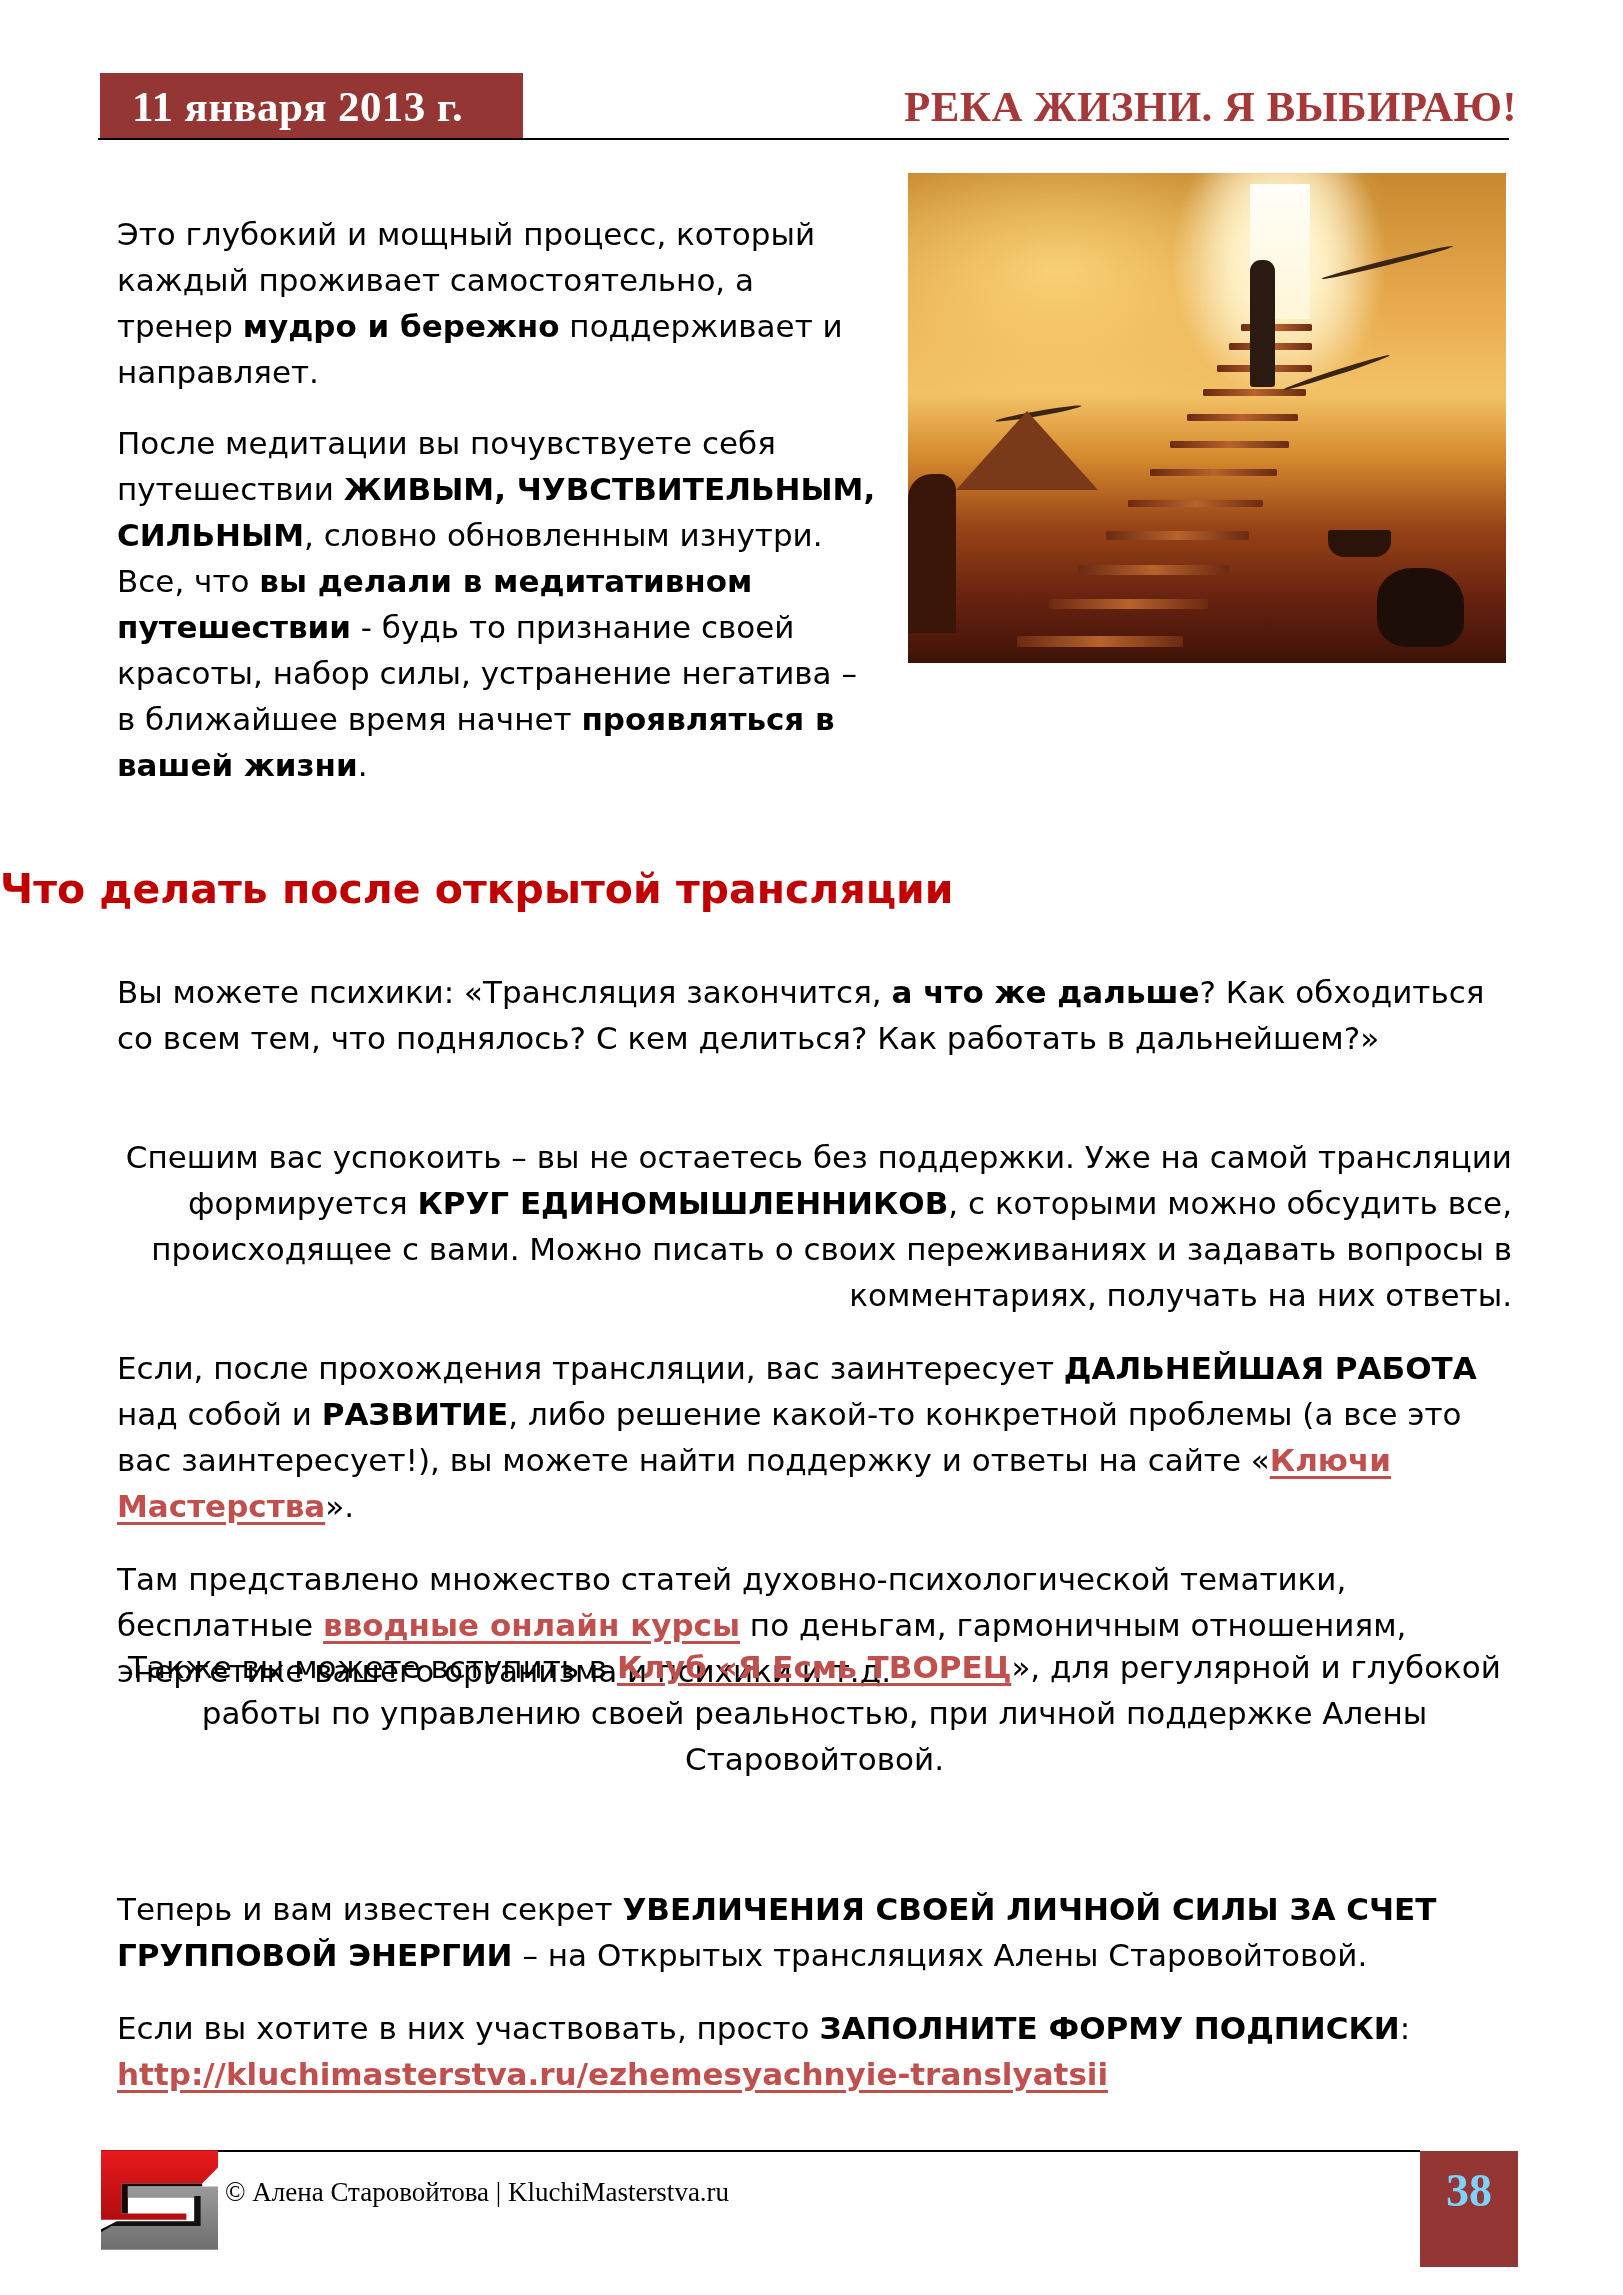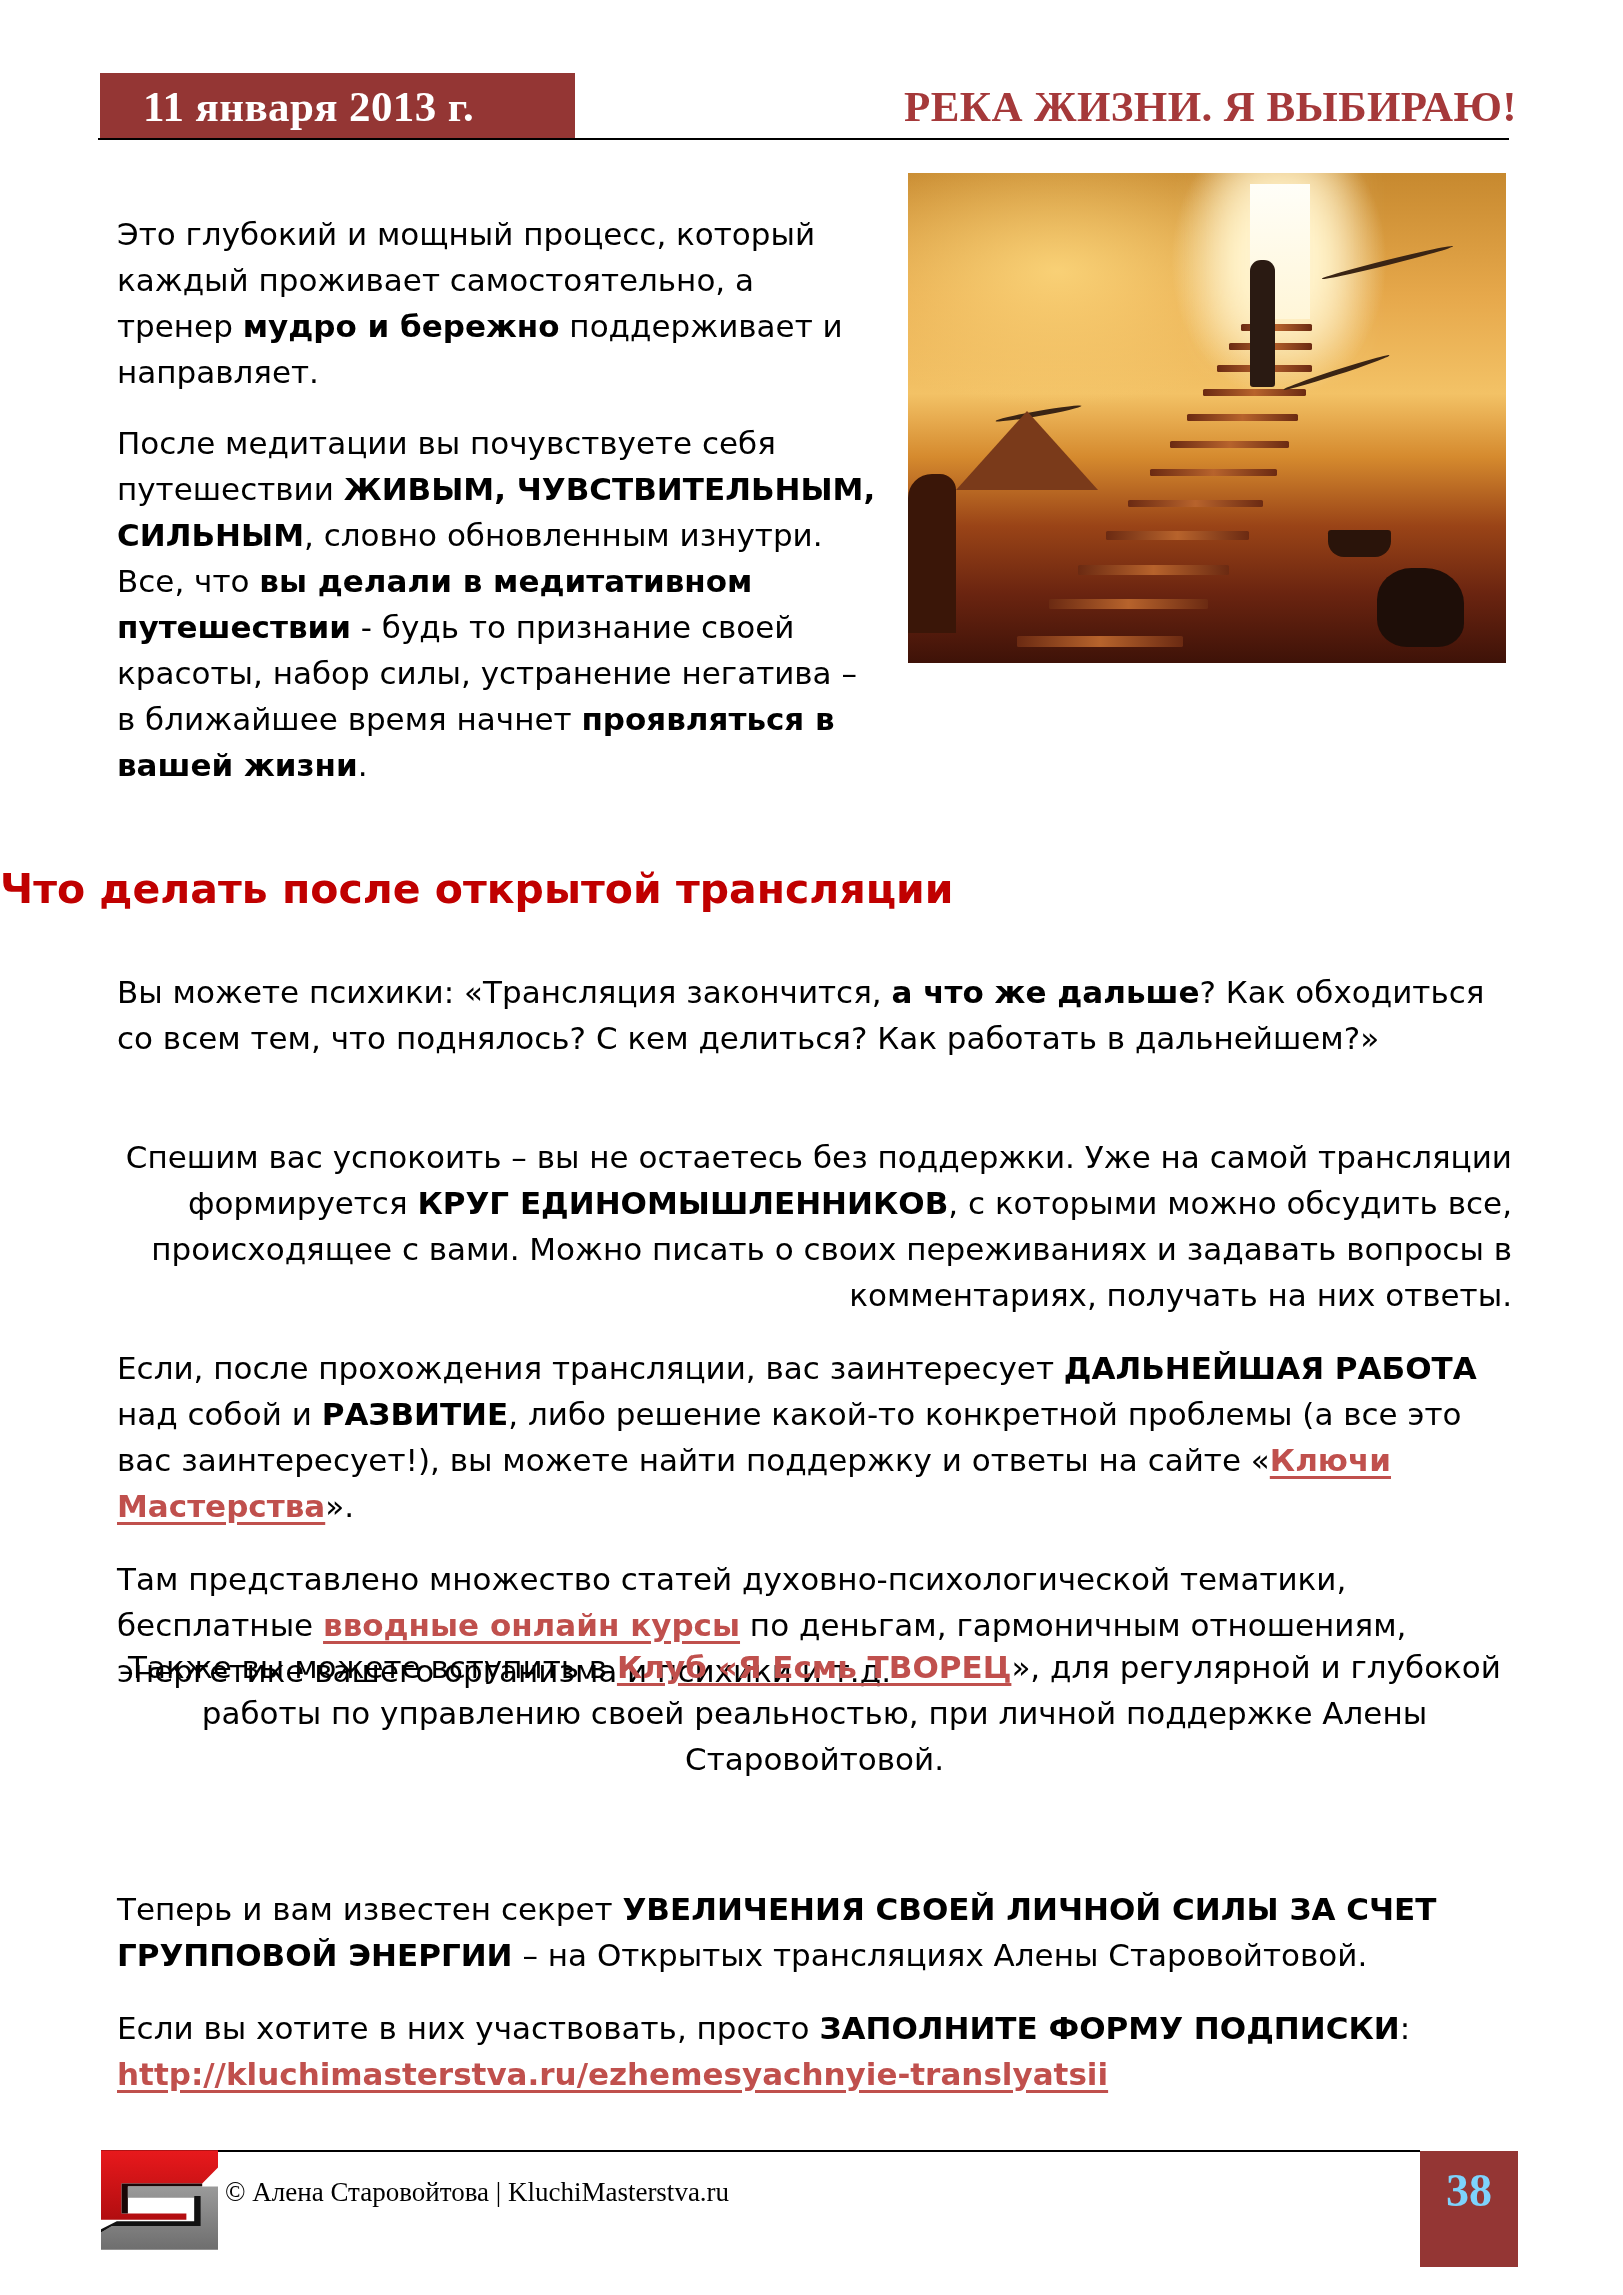--- a/index.html
+++ b/index.html
@@ -1,17 +1,17 @@
 <!DOCTYPE html>
 <html style="font-size:12.7px"><head>
 <meta charset="utf-8">
 <style>
   html,body{margin:0;padding:0;background:#fff;}
   body{width:1623px;height:2295px;position:relative;overflow:hidden;font-family:"DejaVu Sans","Liberation Sans",sans-serif;color:#000;}
-  .hdr-date{position:absolute;left:100px;top:73px;width:475px;height:67px;background:#943634;color:#fff;font-family:"Liberation Serif","DejaVu Serif",serif;font-weight:bold;font-size:43px;line-height:67px;padding-left:43px;box-sizing:border-box;letter-spacing:0.4px;}
+  .hdr-date{position:absolute;left:100px;top:73px;width:423px;height:67px;background:#943634;color:#fff;font-family:"Liberation Serif","DejaVu Serif",serif;font-weight:bold;font-size:43px;line-height:67px;padding-left:32px;box-sizing:border-box;letter-spacing:0.4px;}
   .hdr-title{position:absolute;right:106px;top:79px;color:#a5393a;font-family:"Liberation Serif","DejaVu Serif",serif;font-weight:bold;font-size:43px;line-height:55px;letter-spacing:0.4px;}
   .hdr-line{position:absolute;left:98px;top:138px;width:1411px;height:2.4px;background:#000;}
   .photo{position:absolute;left:908px;top:173px;width:598px;height:490px;overflow:hidden;
     background:
       radial-gradient(ellipse 18% 28% at 62% 18%, #ffffff 0%, #fff3c8 35%, rgba(255,220,140,0) 100%),
       radial-gradient(ellipse 60% 40% at 25% 20%, rgba(255,220,130,.8), rgba(255,200,100,0) 70%),
       linear-gradient(180deg,#c7892f 0%,#e6a84b 25%,#f3c266 45%,#d58a2e 58%,#9a4417 72%,#6a2410 86%,#3e1208 100%);}
   .photo .door{position:absolute;left:342px;top:11px;width:60px;height:135px;background:linear-gradient(#fffef8,#fff6d8);box-shadow:0 0 48px 24px rgba(255,240,200,.8);}
   .photo .stair{position:absolute;height:7.1px;background:linear-gradient(90deg,#6b2a12,#b7632c,#6b2a12);border-radius:1.6px;}
   .photo .man{position:absolute;left:342px;top:87px;width:25px;height:127px;background:#2a1a12;border-radius:11px 11px 3.2px 3.2px;}

